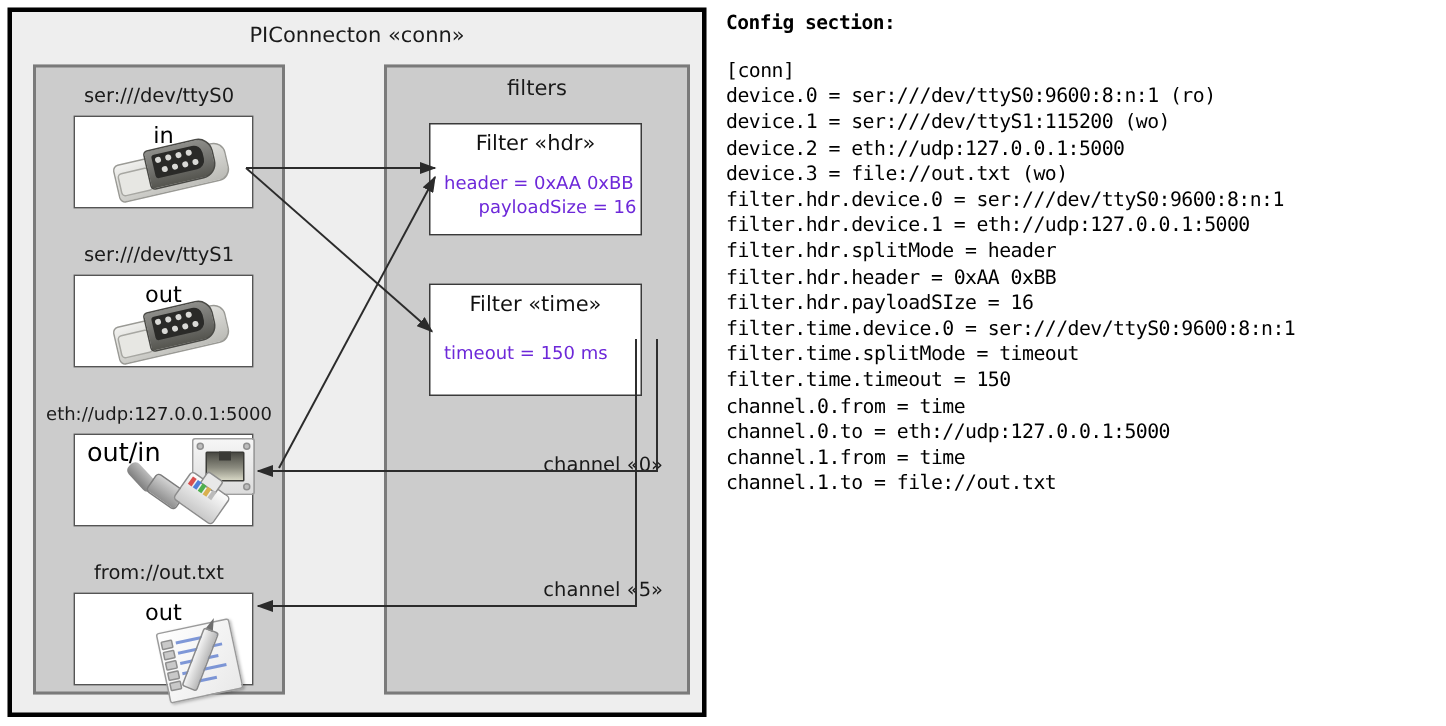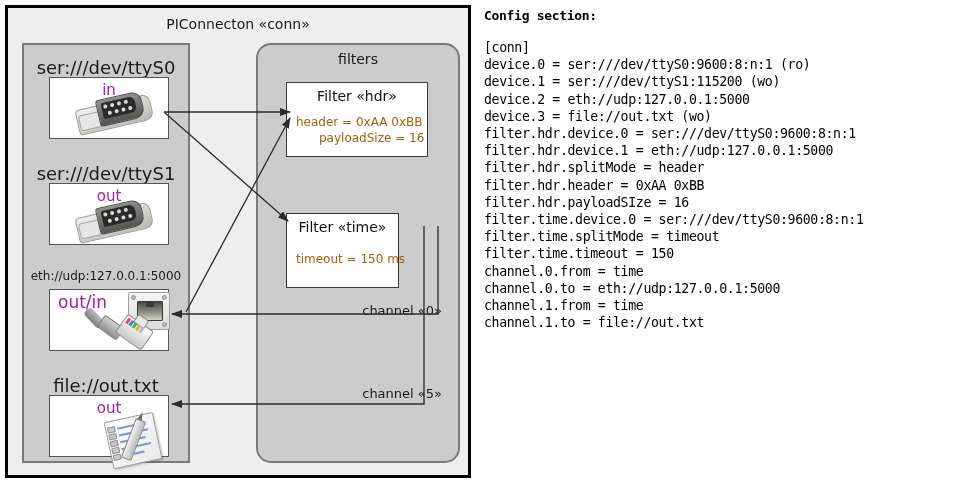--- a/index.html
+++ b/index.html
@@ -9,39 +9,39 @@
   
   #diagram{position:absolute;left:5px;top:5px;width:466px;height:473px;
            background:#eeeeee;border:3px solid #000000;box-sizing:border-box;}
   #diagram-title{position:absolute;left:0;top:8px;width:100%;text-align:center;
                  font-size:14px;color:#1a1a1a;}
 
   
   .grp{position:absolute;background:#cccccc;border:2px solid #7a7a7a;
        box-sizing:border-box;}
   #devices-group{left:14px;top:35px;width:168px;height:420px;}
-  #filters-group{left:248px;top:35px;width:204px;height:420px;border-radius:15px;}
+  #filters-group{left:248px;top:35px;width:204px;height:420px;}
   #filters-title{position:absolute;left:0;top:6px;width:100%;text-align:center;
                  font-size:14px;color:#1a1a1a;}
 
   
-  .dev-label{position:absolute;width:100%;text-align:center;font-size:18px;
+  .dev-label{position:absolute;width:100%;text-align:center;font-size:13px;
              color:#1a1a1a;}
   .card{position:absolute;background:#ffffff;border:1px solid #555555;
         box-sizing:border-box;}
   .card-cap{position:absolute;left:0;top:3px;width:100%;text-align:center;
-            font-size:15px;color:#a21caf;}
+            font-size:15px;color:#000000;}
   .card-cap.leftcap{text-align:center;left:8px;width:auto;top:2px;font-size:17px;}
 
   
   .filterbox{position:absolute;background:#ffffff;border:1.5px solid #3a3a3a;
              box-sizing:border-box;}
   .filter-title{position:absolute;left:0;top:5px;width:100%;text-align:center;
                 font-size:14px;color:#111111;}
-  .filter-prop{position:absolute;left:9px;font-size:12px;color:#a16207;
+  .filter-prop{position:absolute;left:9px;font-size:12px;color:#6d28d9;
                white-space:nowrap;}
 
   
   .chan-label{position:absolute;font-size:13px;color:#1a1a1a;text-align:right;}
 
   
   #arrows{position:absolute;left:0;top:0;width:964px;height:484px;
           pointer-events:none;}
 
   
@@ -183,21 +183,21 @@
         <div class="wires">
           <i style="left:0;background:#d94f4f;"></i>
           <i style="left:4px;background:#4f7fd9;"></i>
           <i style="left:8px;background:#4fb04f;"></i>
           <i style="left:12px;background:#d9b04f;"></i>
           <i style="left:16px;background:#bbbbbb;"></i>
         </div>
       </div>
     </div>
 
-    <div class="dev-label" style="top:330px;">file://out.txt</div>
+    <div class="dev-label" style="top:330px;">from://out.txt</div>
     <div class="card" style="left:25px;top:350px;width:120px;height:62px;">
       <div class="card-cap">out</div>
       <div class="icon note">
         <div class="sheet"></div>
         <div class="ring" style="top:6px;"></div>
         <div class="ring" style="top:13px;"></div>
         <div class="ring" style="top:20px;"></div>
         <div class="ring" style="top:27px;"></div>
         <div class="ring" style="top:34px;"></div>
         <div class="line" style="top:8px;width:28px;"></div>
@@ -215,21 +215,21 @@
 
   <div class="grp" id="filters-group">
     <div id="filters-title">filters</div>
 
     <div class="filterbox" style="left:28px;top:37px;width:142px;height:75px;">
       <div class="filter-title">Filter «hdr»</div>
       <div class="filter-prop" style="top:32px;">header = 0xAA 0xBB</div>
       <div class="filter-prop" style="top:48px;margin-left:23px;">payloadSize = 16</div>
     </div>
 
-    <div class="filterbox" style="left:28px;top:168px;width:113px;height:75px;">
+    <div class="filterbox" style="left:28px;top:144px;width:142px;height:75px;">
       <div class="filter-title">Filter «time»</div>
       <div class="filter-prop" style="top:38px;">timeout = 150 ms</div>
     </div>
 
     <div class="chan-label" style="left:10px;top:258px;width:174px;">channel «0»</div>
     <div class="chan-label" style="left:10px;top:341px;width:174px;">channel «5»</div>
   </div>
 </div>
 
 <svg id="arrows" viewBox="0 0 964 484">

